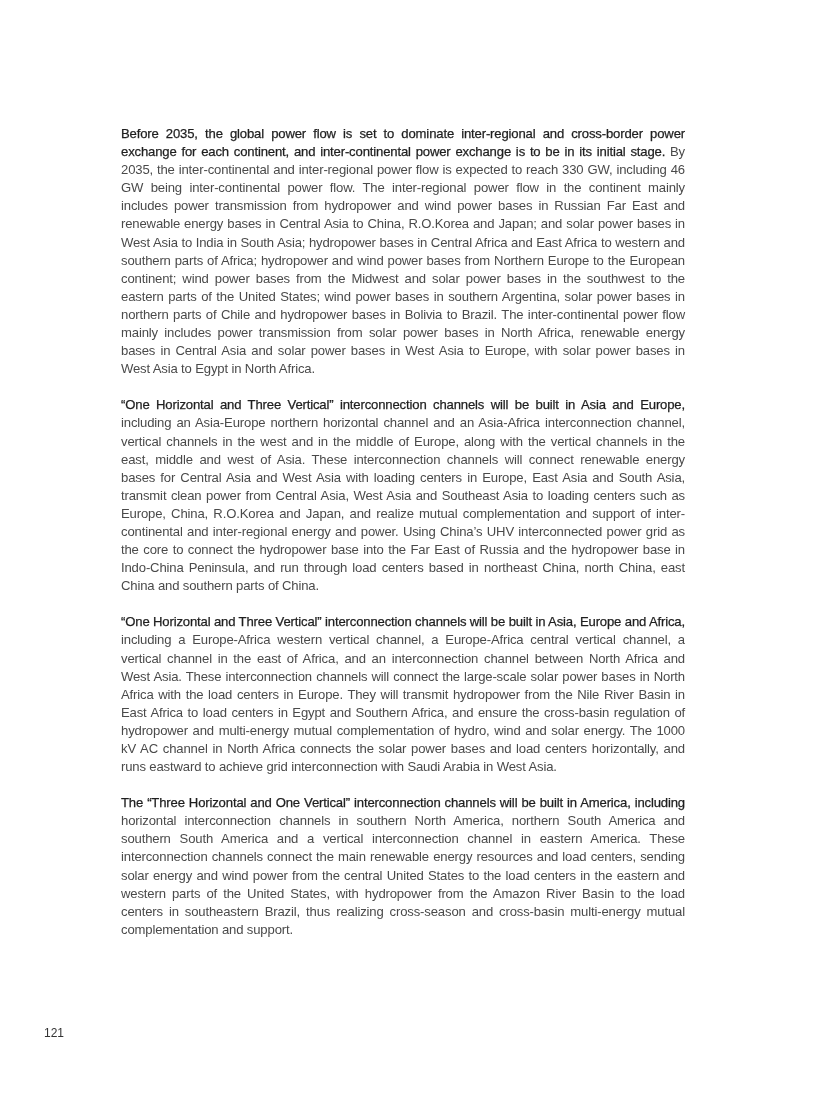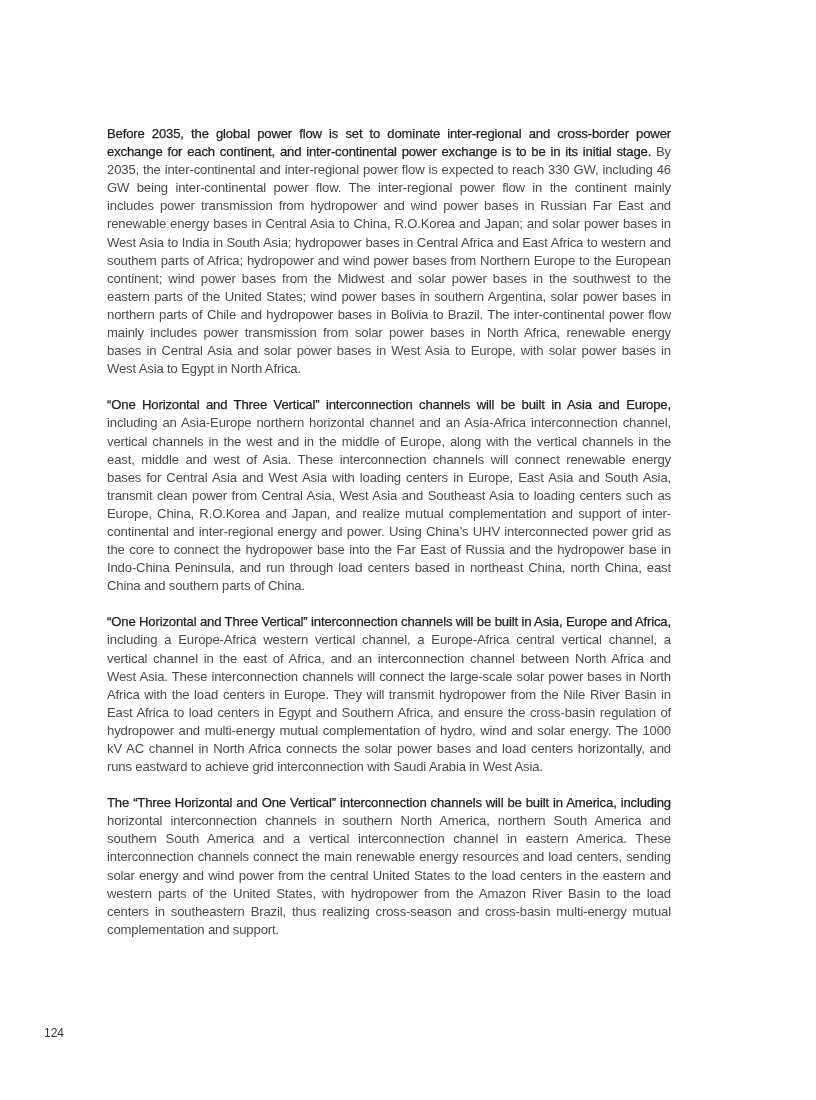--- a/index.html
+++ b/index.html
@@ -9,21 +9,21 @@
     }
     body {
       width: 816px;
       height: 1100px;
       position: relative;
       overflow: hidden;
       font-family: "Liberation Sans", sans-serif;
     }
     .content {
       position: absolute;
-      left: 107px;
+      left: 121px;
       top: 125px;
       width: 564px;
     }
     .para {
       margin: 0 0 18px 0;
       font-size: 13.1px;
       line-height: 18.1px;
       color: #4a4a4a;
       text-align: justify;
       letter-spacing: -0.15px;
@@ -48,13 +48,13 @@
 <div class="content">
   <p class="para"><span class="lead">Before 2035, the global power flow is set to dominate inter-regional and cross-border power exchange for each continent, and inter-continental power exchange is to be in its initial stage.</span><span> By 2035, the inter-continental and inter-regional power flow is expected to reach 330 GW, including 46 GW being inter-continental power flow. The inter-regional power flow in the continent mainly includes power transmission from hydropower and wind power bases in Russian Far East and renewable energy bases in Central Asia to China, R.O.Korea and Japan; and solar power bases in West Asia to India in South Asia; hydropower bases in Central Africa and East Africa to western and southern parts of Africa; hydropower and wind power bases from Northern Europe to the European continent; wind power bases from the Midwest and solar power bases in the southwest to the eastern parts of the United States; wind power bases in southern Argentina, solar power bases in northern parts of Chile and hydropower bases in Bolivia to Brazil. The inter-continental power flow mainly includes power transmission from solar power bases in North Africa, renewable energy bases in Central Asia and solar power bases in West Asia to Europe, with solar power bases in West Asia to Egypt in North Africa.</span></p>
 
   <p class="para"><span class="lead">“One Horizontal and Three Vertical” interconnection channels will be built in Asia and Europe,</span><span> including an Asia-Europe northern horizontal channel and an Asia-Africa interconnection channel, vertical channels in the west and in the middle of Europe, along with the vertical channels in the east, middle and west of Asia. These interconnection channels will connect renewable energy bases for Central Asia and West Asia with loading centers in Europe, East Asia and South Asia, transmit clean power from Central Asia, West Asia and Southeast Asia to loading centers such as Europe, China, R.O.Korea and Japan, and realize mutual complementation and support of inter-continental and inter-regional energy and power. Using China’s UHV interconnected power grid as the core to connect the hydropower base into the Far East of Russia and the hydropower base in Indo-China Peninsula, and run through load centers based in northeast China, north China, east China and southern parts of China.</span></p>
 
   <p class="para"><span class="lead">“One Horizontal and Three Vertical” interconnection channels will be built in Asia, Europe and Africa,</span><span> including a Europe-Africa western vertical channel, a Europe-Africa central vertical channel, a vertical channel in the east of Africa, and an interconnection channel between North Africa and West Asia. These interconnection channels will connect the large-scale solar power bases in North Africa with the load centers in Europe. They will transmit hydropower from the Nile River Basin in East Africa to load centers in Egypt and Southern Africa, and ensure the cross-basin regulation of hydropower and multi-energy mutual complementation of hydro, wind and solar energy. The 1000 kV AC channel in North Africa connects the solar power bases and load centers horizontally, and runs eastward to achieve grid interconnection with Saudi Arabia in West Asia.</span></p>
 
   <p class="para"><span class="lead">The “Three Horizontal and One Vertical” interconnection channels will be built in America, including</span><span> horizontal interconnection channels in southern North America, northern South America and southern South America and a vertical interconnection channel in eastern America. These interconnection channels connect the main renewable energy resources and load centers, sending solar energy and wind power from the central United States to the load centers in the eastern and western parts of the United States, with hydropower from the Amazon River Basin to the load centers in southeastern Brazil, thus realizing cross-season and cross-basin multi-energy mutual complementation and support.</span></p>
 </div>
 
-<div class="page-number">124</div>
+<div class="page-number">121</div>
 
 </body></html>

